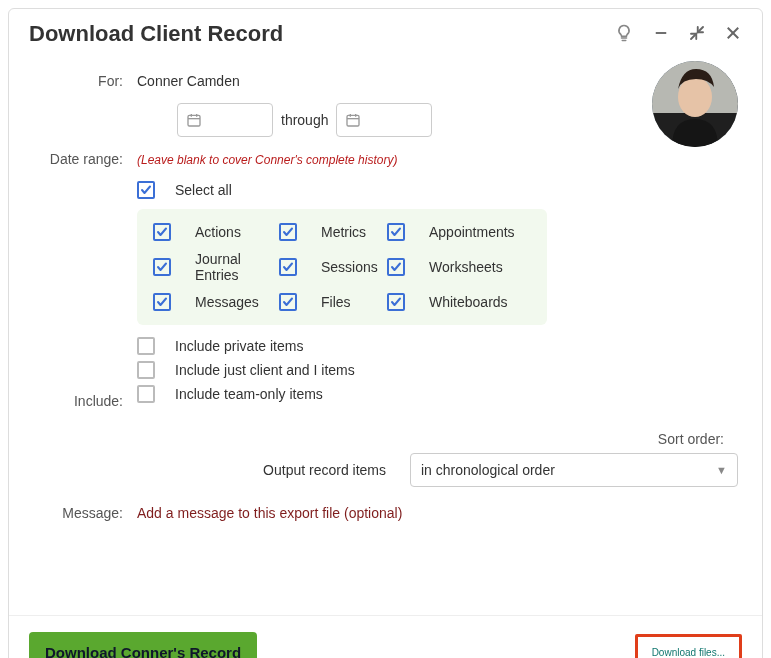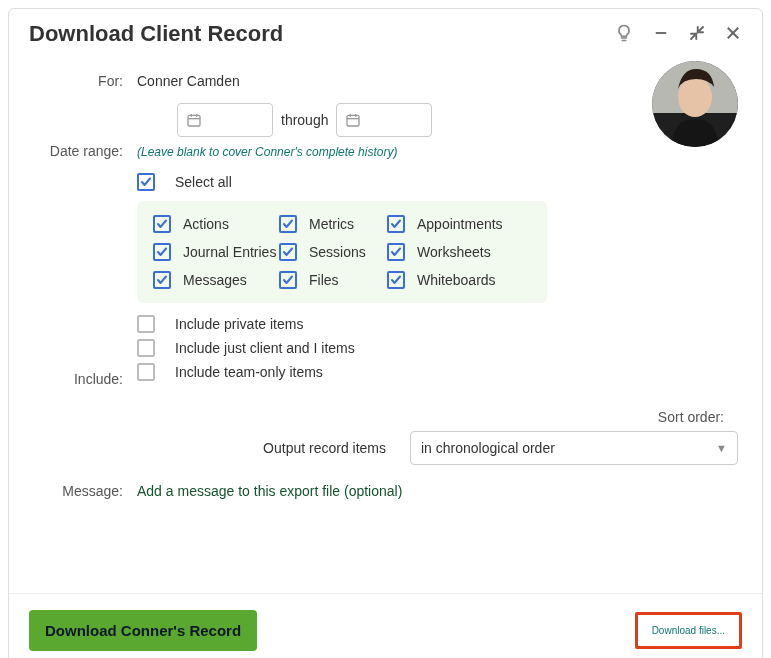--- a/index.html
+++ b/index.html
@@ -85,22 +85,22 @@
     border-radius: 4px;
     display: flex;
     align-items: center;
     padding: 0 8px;
     color: #888;
     background:#fff;
   }
   .hint {
     font-size: 12px;
     font-style: italic;
-    color: #0f766e;
-    margin-top: 8px;
+    color: #b91c1c;
+    margin-top: 16px;
   }
   .checkbox-row {
     display: flex;
     align-items: center;
     gap: 20px;
     margin-bottom: 6px;
   }
   .cb {
     width: 18px;
     height: 18px;
@@ -125,21 +125,21 @@
     width: 410px;
   }
   .include-grid {
     display: grid;
     grid-template-columns: 126px 108px 140px;
     row-gap: 10px;
   }
   .grid-item {
     display: flex;
     align-items: center;
-    gap: 12px;
+    gap: 24px;
   }
   .extra-options {
     margin-top: 4px;
   }
   .select-wrap {
     display: flex;
     align-items: center;
     gap: 24px;
     margin-top: 6px;
   }
@@ -150,21 +150,21 @@
     border-radius: 4px;
     display: flex;
     align-items: center;
     justify-content: space-between;
     padding: 0 10px;
     background:#fff;
     cursor:pointer;
     color:#333;
   }
   .message-link {
-    color: #14532d;
+    color: #7f1d1d;
     cursor: pointer;
   }
   .footer {
     border-top: 1px solid #eee;
     padding: 16px 20px;
     display: flex;
     justify-content: space-between;
     align-items: center;
   }
   .btn-primary {

